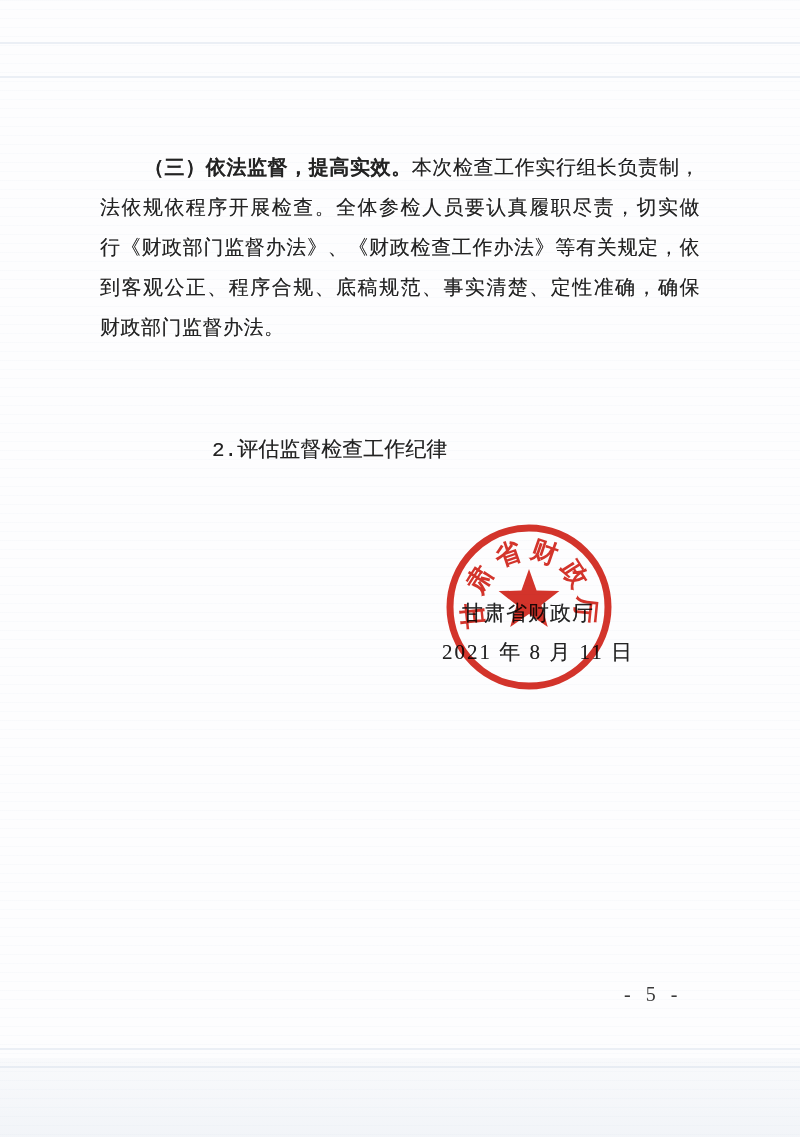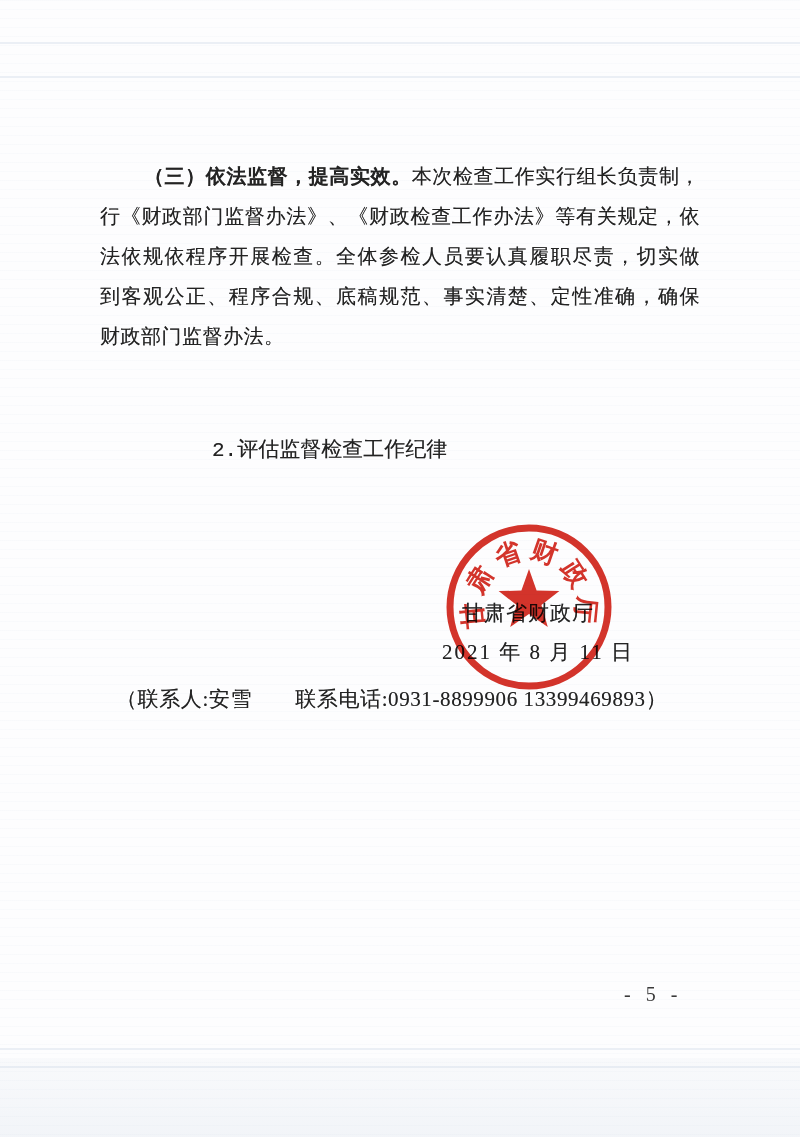--- a/index.html
+++ b/index.html
@@ -26,21 +26,21 @@
   }
   .streak{
     position:absolute;left:0;right:0;height:2px;
     background:rgba(197,209,224,0.30);
   }
   .band-bottom{
     position:absolute;left:0;right:0;top:1058px;height:79px;
     background:linear-gradient(180deg,rgba(208,218,230,0.10),rgba(204,215,228,0.22));
   }
   .body-text{
-    position:absolute;left:100px;top:156px;width:600px;
+    position:absolute;left:100px;top:147px;width:600px;
     font-size:20px;line-height:40px;
     letter-spacing:0.5px;
     text-shadow:0 0 0.5px rgba(45,45,45,0.55);
   }
   .para-line{
     text-align:justify;
     text-align-last:justify;
     height:40px;white-space:nowrap;
   }
   .para-line.indent{padding-left:44px;}
@@ -84,34 +84,33 @@
 <div class="page">
 
   <div class="streak" style="top:42px"></div>
   <div class="streak" style="top:76px"></div>
   <div class="streak" style="top:1048px"></div>
   <div class="streak" style="top:1066px"></div>
   <div class="band-bottom"></div>
 
   <div class="body-text">
     <div class="para-line indent"><span class="bold">（三）依法监督，提高实效。</span><span>本次检查工作实行组长负责制，</span></div>
+    <div class="para-line">法依规依程序开展检查。全体参检人员要认真履职尽责，切实做</div>
     <div class="para-line">行《财政部门监督办法》、《财政检查工作办法》等有关规定，依</div>
-    <div class="para-line">法依规依程序开展检查。全体参检人员要认真履职尽责，切实做</div>
     <div class="para-line">到客观公正、程序合规、底稿规范、事实清楚、定性准确，确保</div>
     <div class="para-line short">财政部门监督办法。</div>
   </div>
 
   <div class="attachments">
     <div class="attach-line2">2.评估监督检查工作纪律</div>
   </div>
 
   <div class="sig-org">甘肃省财政厅</div>
   <div class="sig-date">2021 年 8 月 11 日</div>
 
-  <div class="contact">（联系人:安雪　　联系电话:0931-8899906  13399469893）</div>
 
   <div class="seal" id="seal" style="color: rgb(210, 36, 26);">
     <svg viewBox="0 0 172 172" xmlns="http://www.w3.org/2000/svg">
       <circle cx="86" cy="86" r="79" fill="none" stroke="currentColor" stroke-width="7"></circle>
       <polygon fill="currentColor" points="86,48 93.6,69.5 116.4,70.1 98.4,84 104.8,105.9 86,93 67.2,105.9 73.6,84 55.6,70.1 78.4,69.5"></polygon>
       <path id="seal-arc" d="M 40.9 102.4 A 48 48 0 1 1 131.1 102.4" fill="none"></path>
       <text font-size="26" font-weight="bold" fill="currentColor" letter-spacing="6" font-family="Liberation Serif, DejaVu Serif, serif">
         <textPath href="#seal-arc" startOffset="50%" text-anchor="middle">甘肃省财政厅</textPath>
       </text>
     </svg>

